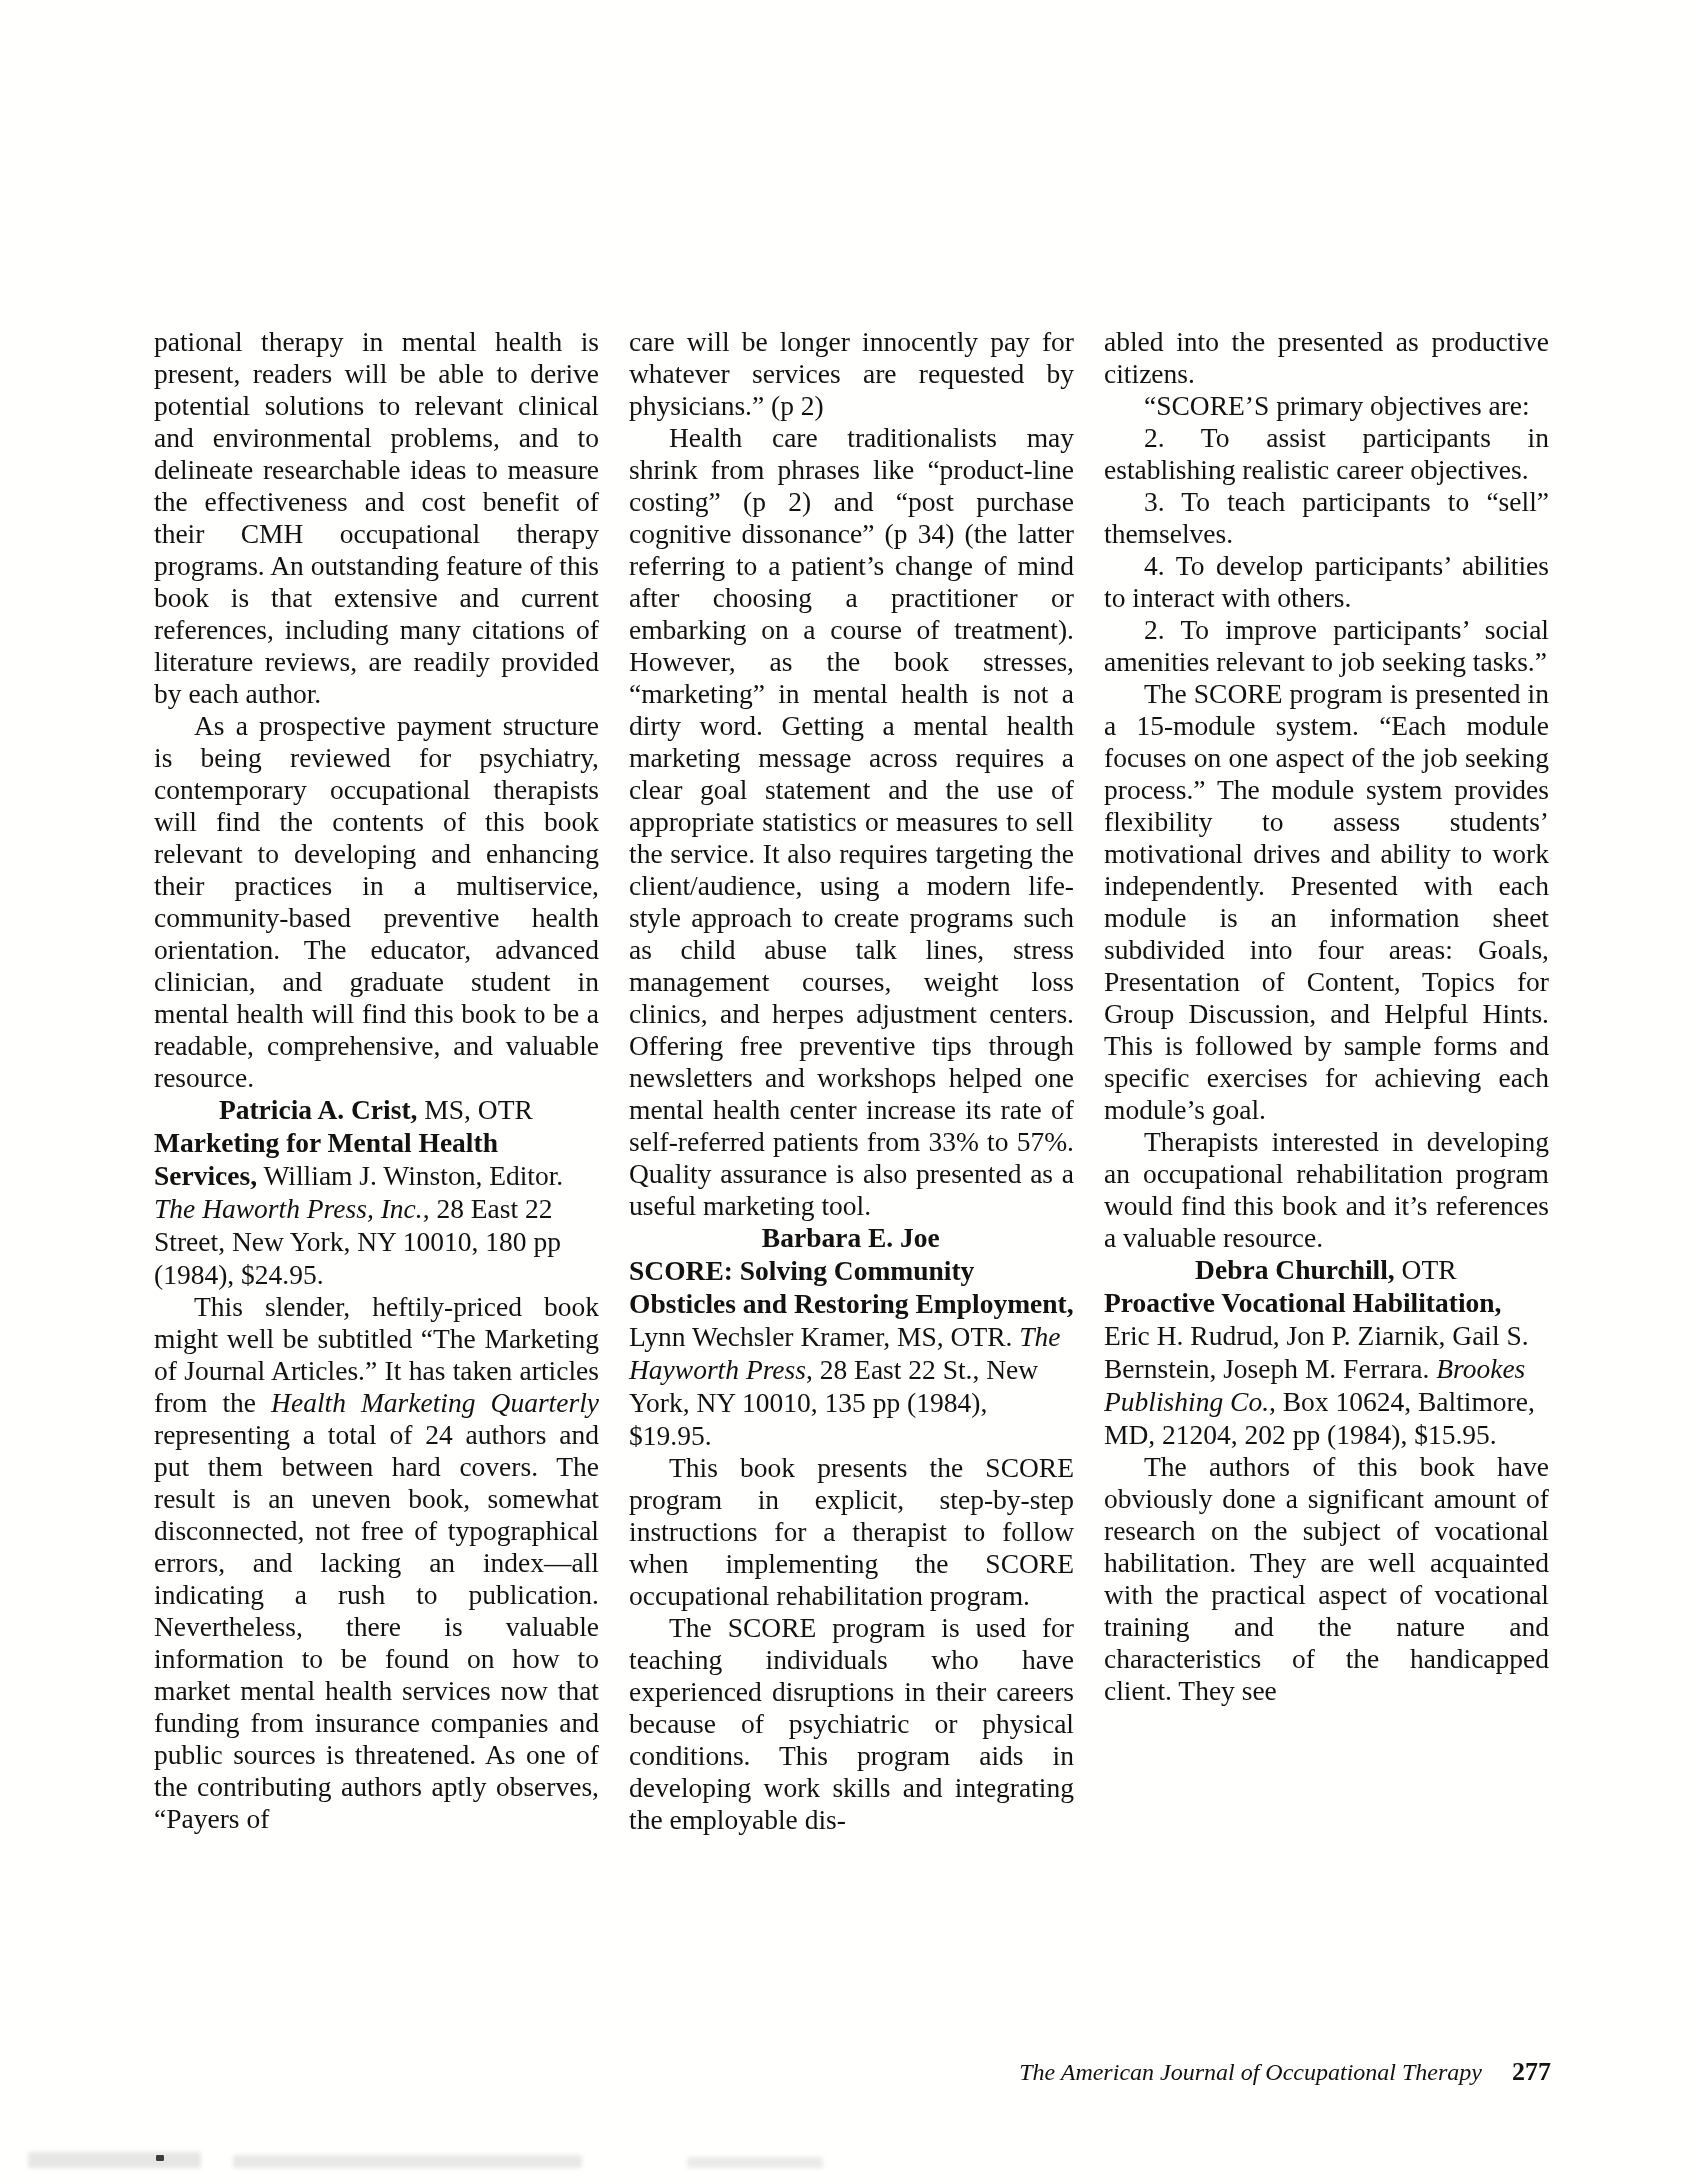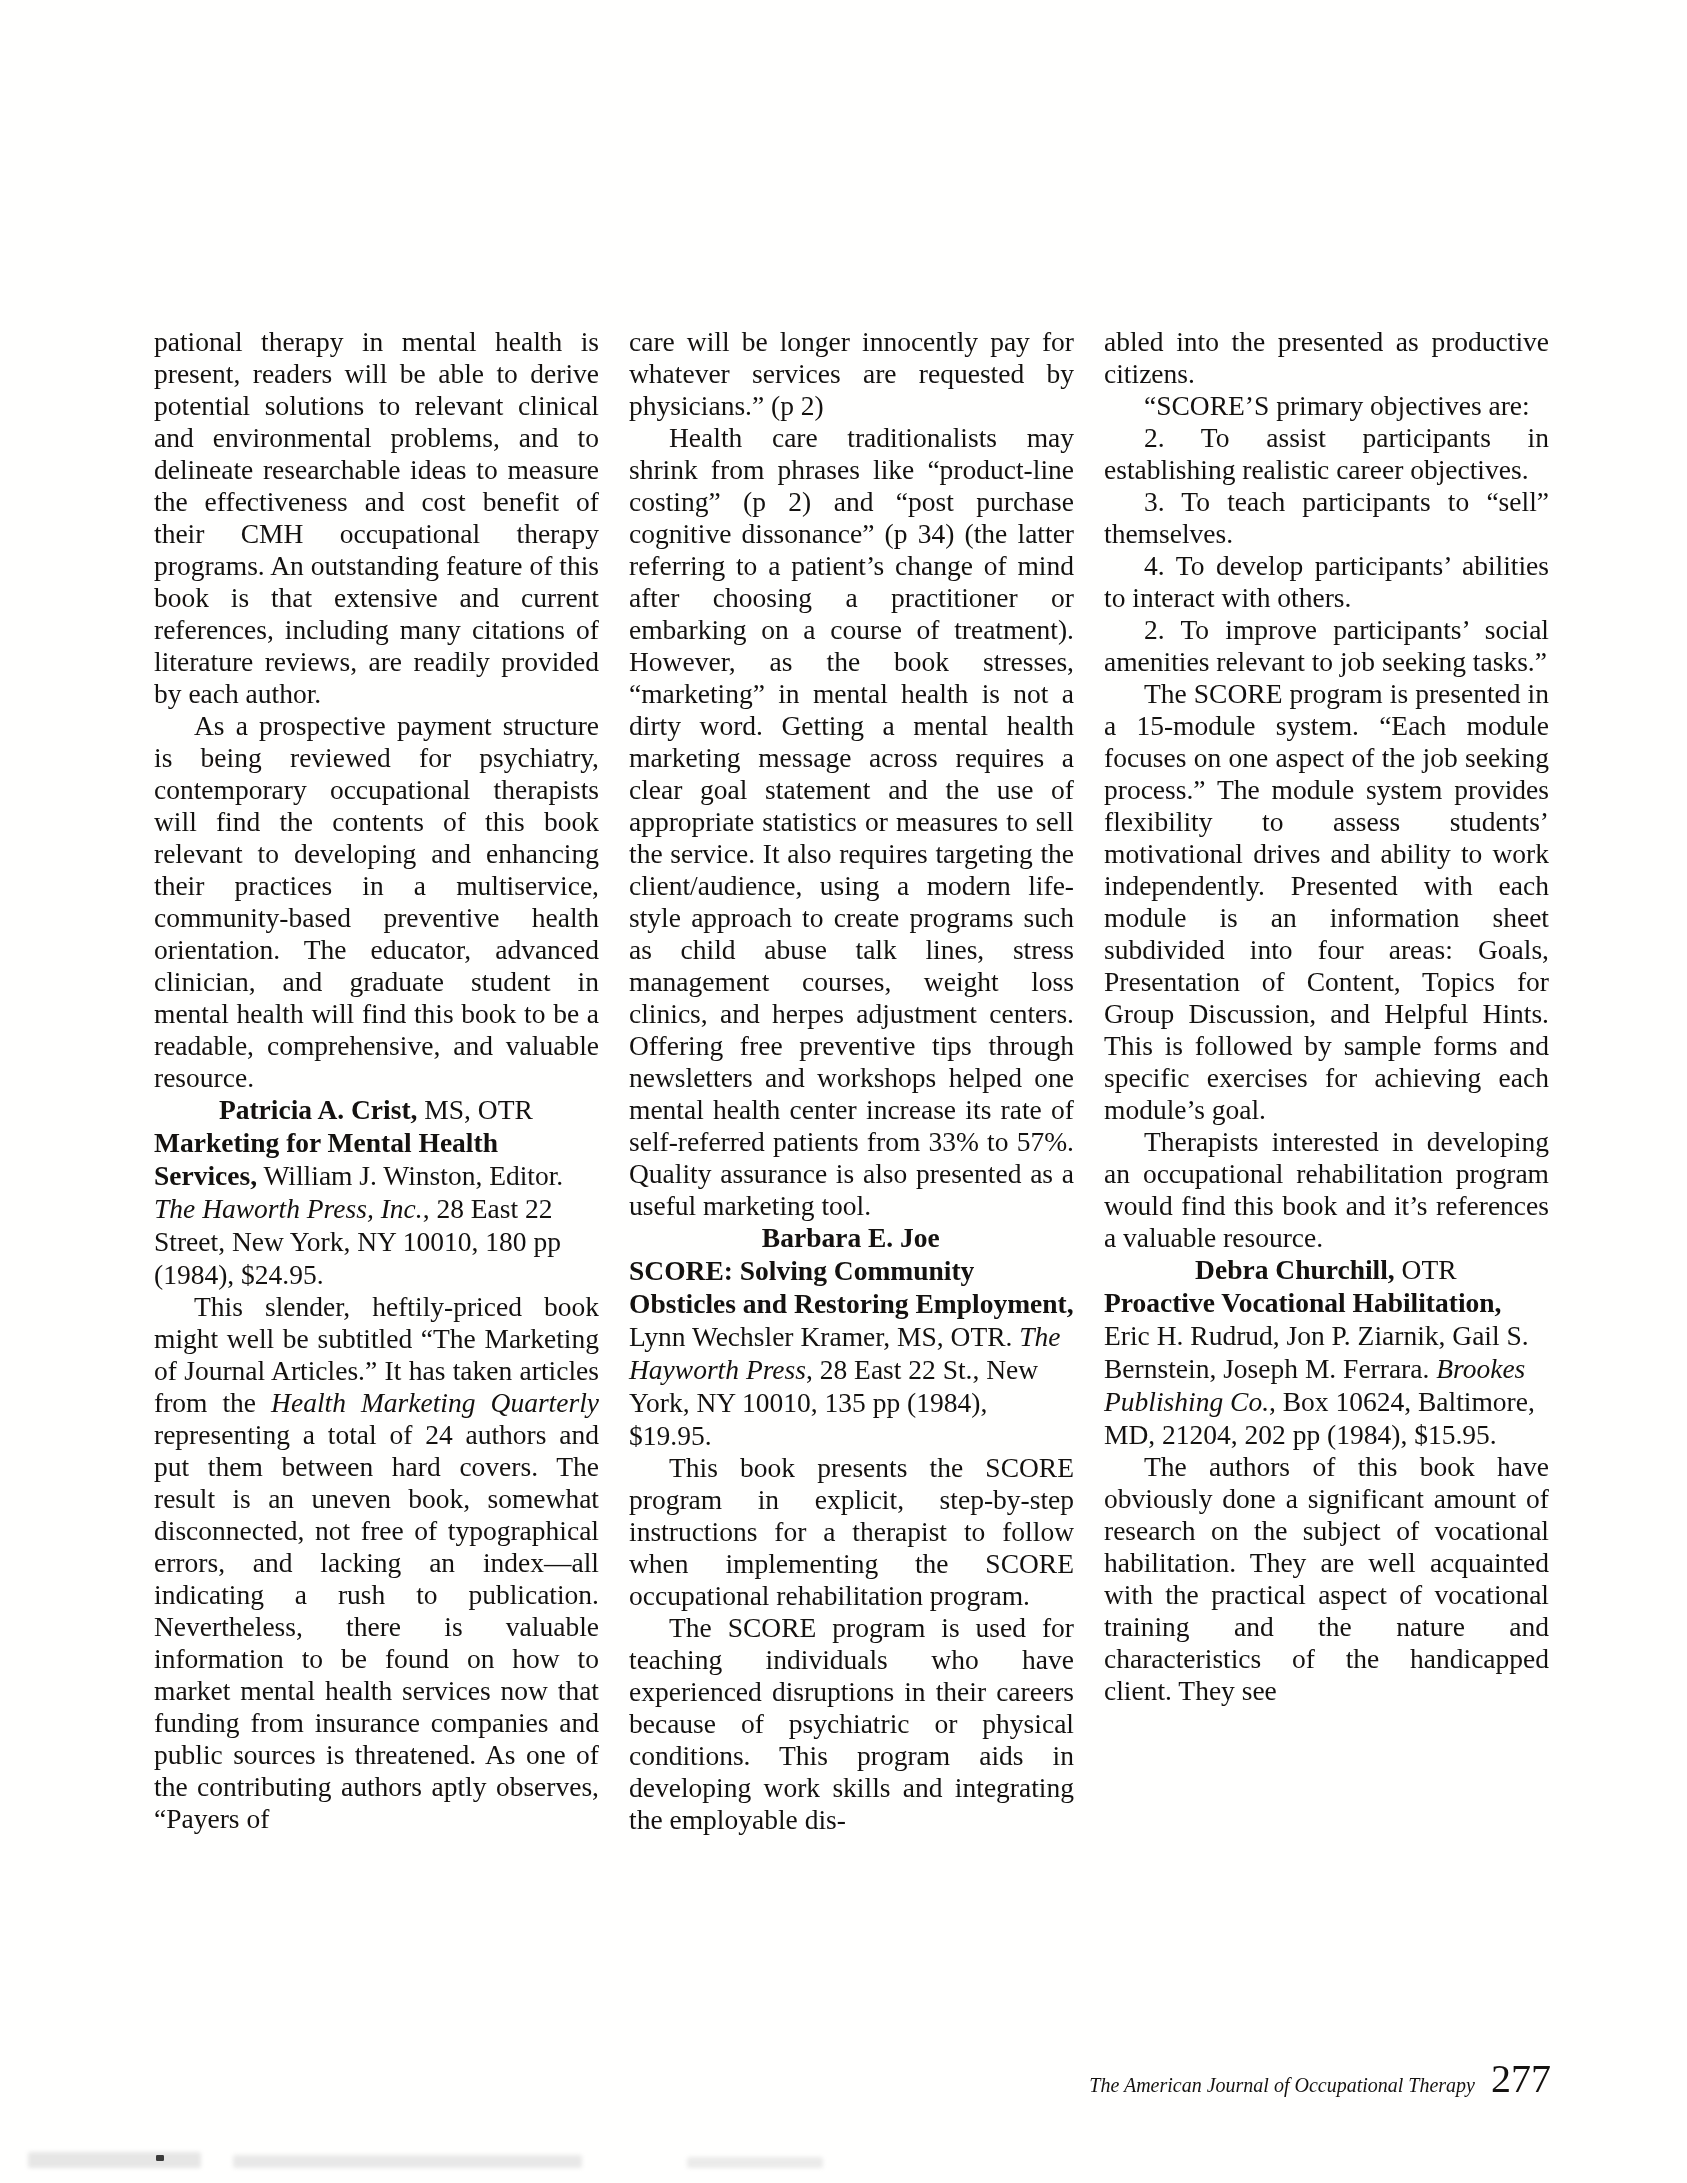--- a/index.html
+++ b/index.html
@@ -29,22 +29,22 @@
   .it{font-style:italic;text-align:right;}
   .bookref{
     margin:60px 0 54px 0;
     text-align:left;
     line-height:33px;
   }
   .footer{
     position:absolute;top:2055px;right:136px;
     display:flex;align-items:baseline;white-space:nowrap;
   }
-  .journal{font-style:italic;font-size:20px;line-height:34px;}
-  .pagenum{font-weight:normal;font-size:40px;margin-left:16px;}
+  .journal{font-style:italic;font-size:24px;line-height:34px;}
+  .pagenum{font-weight:bold;font-size:26px;margin-left:30px;}
   .smudge{
     position:absolute;background:#8f8f8f;
     filter:blur(2px);border-radius:2.6px;
   }
   .s1{left:28px;top:2152px;width:173px;height:16px;opacity:.22;}
   .s2{left:233px;top:2155px;width:349px;height:13.2px;opacity:.20;}
   .s3{left:687px;top:2157px;width:136px;height:11.2px;opacity:.18;}
   .dot{position:absolute;left:156px;top:2155px;width:8px;height:6px;background:#1c1c1c;opacity:.85;border-radius:1.3px;}
 </style>
 </head>

